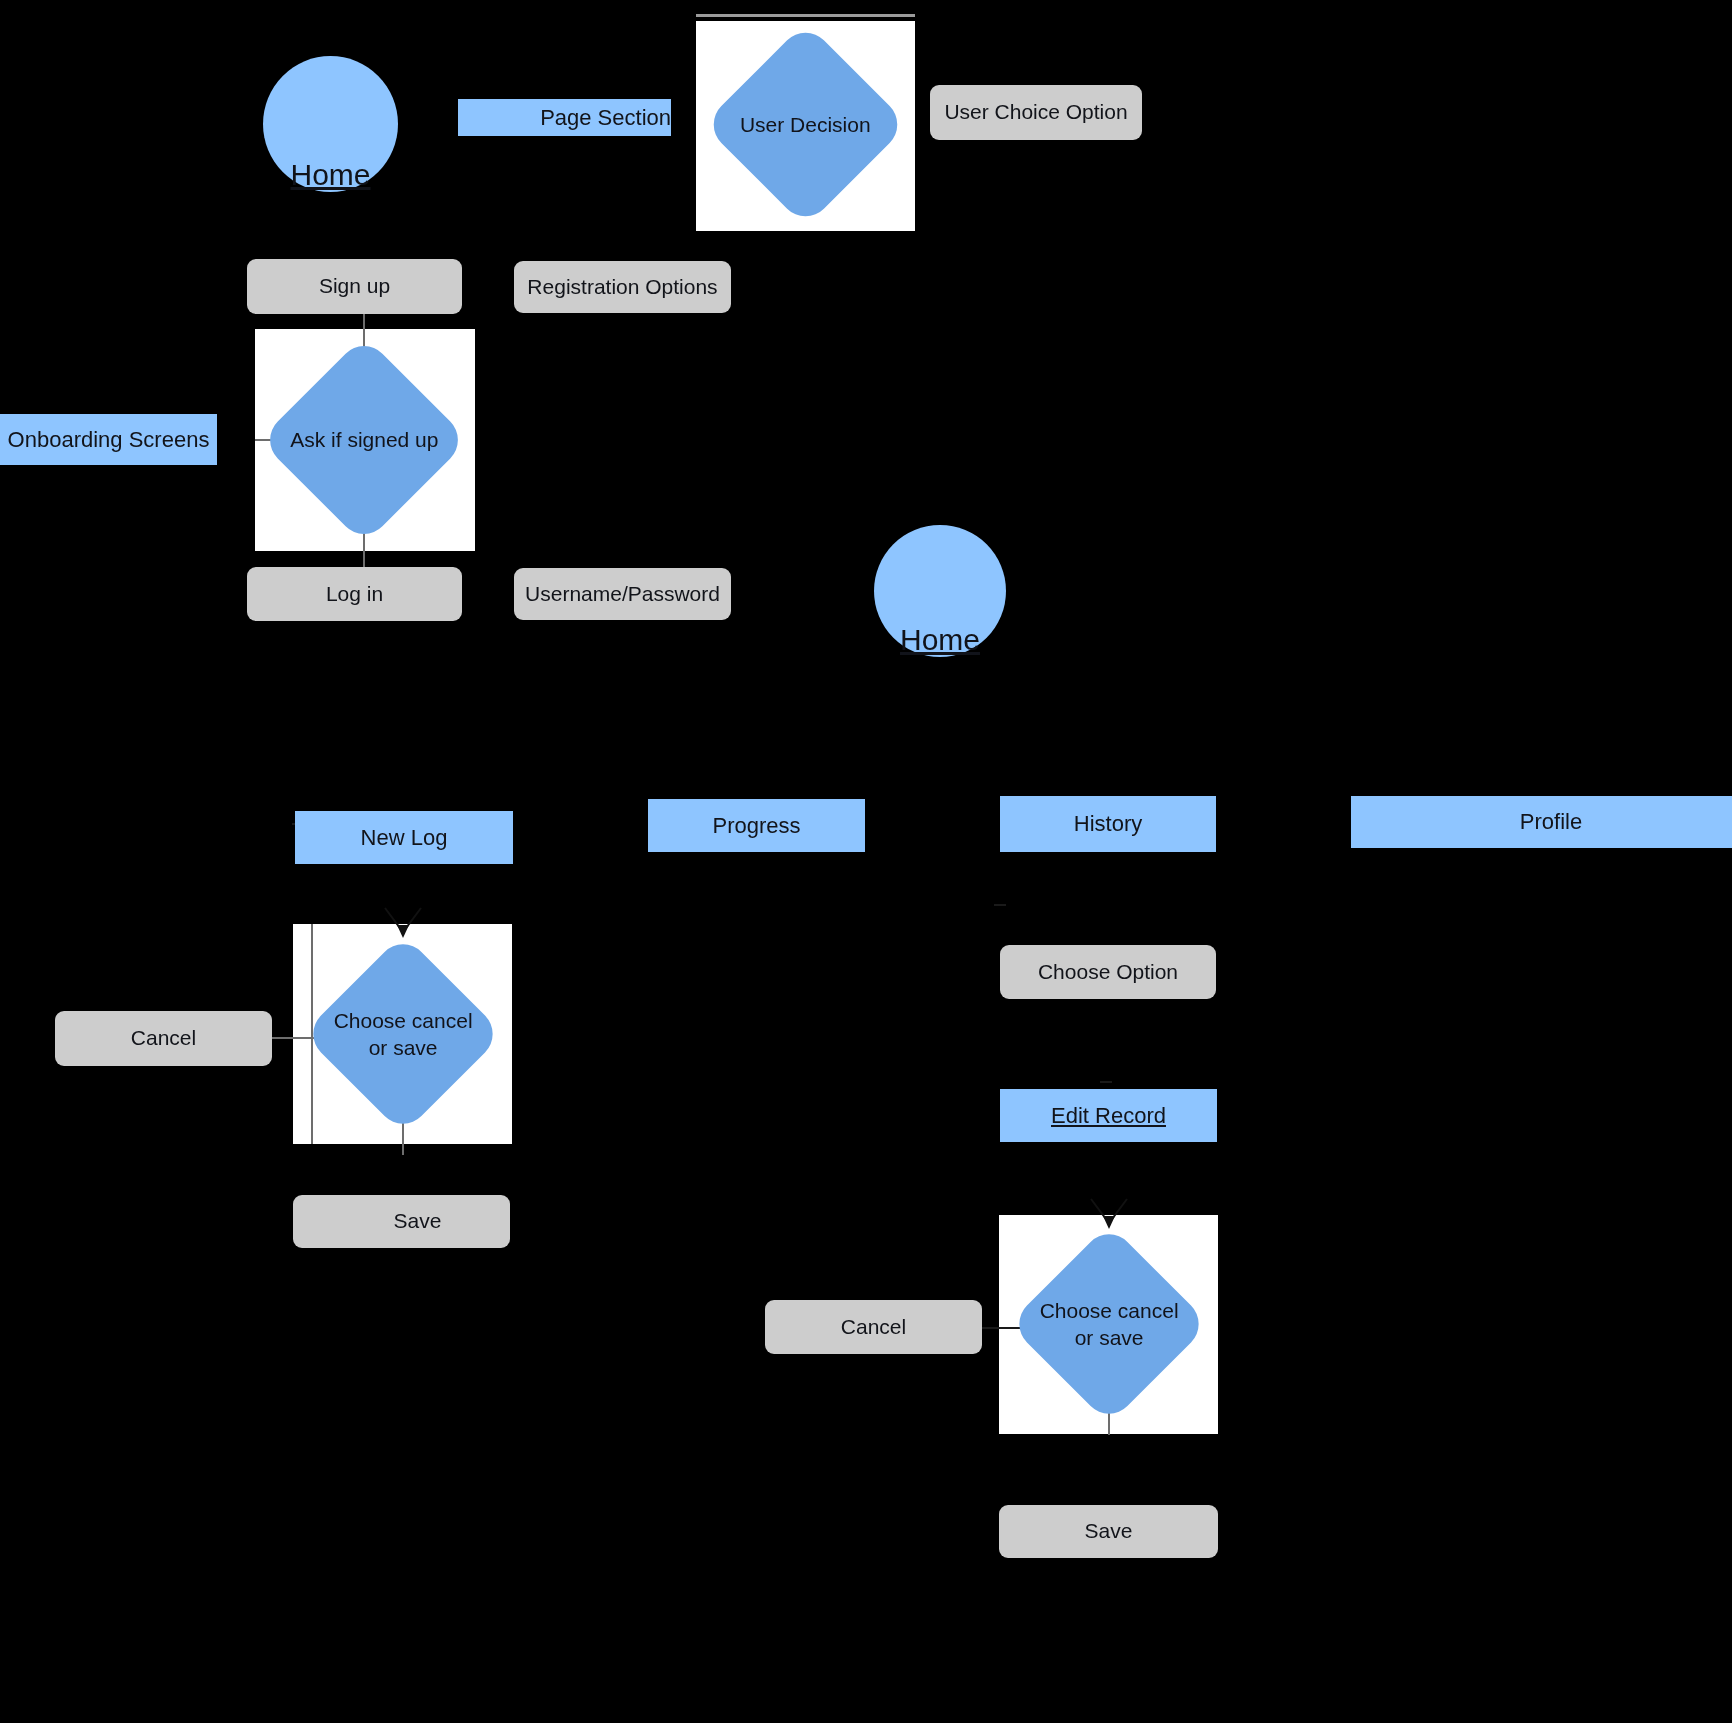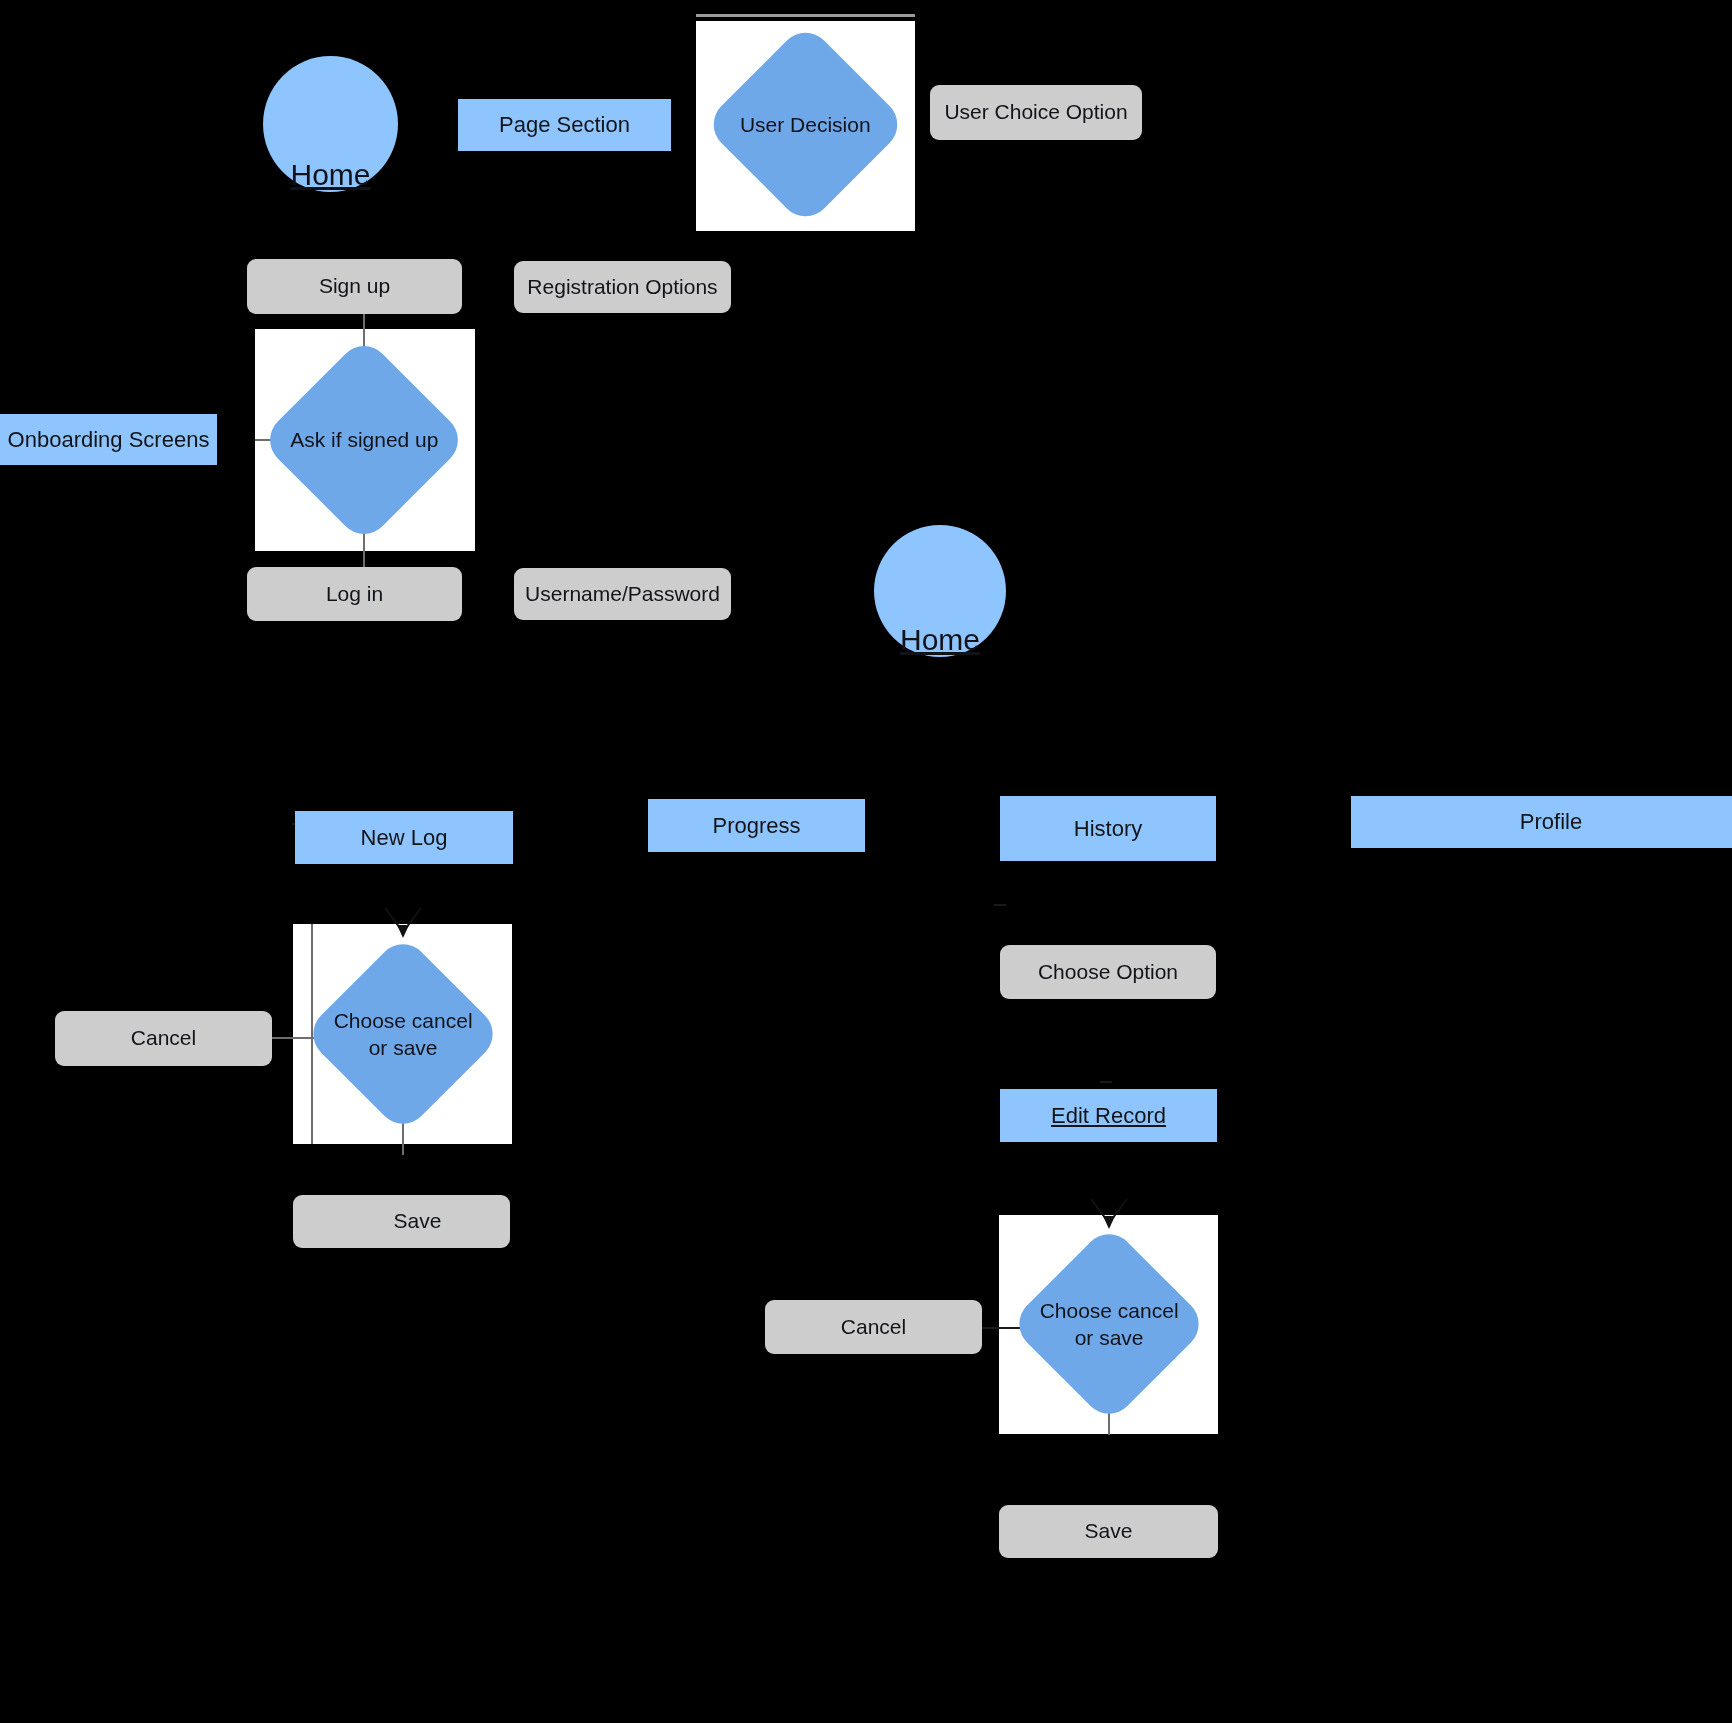--- a/index.html
+++ b/index.html
@@ -98,21 +98,21 @@
 </style>
 </head>
 <body>
 
 <div id="canvas">
 
   <div class="ellipse" style="left:263px;top:56px;width:135px;height:136px;font-size:30px;">
     <span>Home</span>
   </div>
 
-  <div class="node sect" style="left:458px;top:99px;width:213px;height:52px;">
+  <div class="node sect" style="left:458px;top:99px;width:213px;height:37px;justify-content:flex-end;">
     <span>Page Section</span>
   </div>
 
   <div class="plate-rule" style="left:696px;top:14px;width:219px;"></div>
   <div class="plate" style="left:696px;top:21px;width:219px;height:210px;"></div>
   <div class="diamond" style="left:733px;top:52px;width:145px;height:145px;">
     <span>User Decision</span>
   </div>
 
   <div class="node opt" style="left:930px;top:85px;width:212px;height:55px;">
@@ -156,21 +156,21 @@
   <div class="conn h dark" style="left:292px;top:823px;width:12px;"></div>
   <div class="node sect" style="left:295px;top:799px;width:218px;height:53px;margin-top:12px;">
     <span>New Log</span>
   </div>
 
   <div class="node sect" style="left:648px;top:799px;width:217px;height:53px;">
     <span>Progress</span>
   </div>
 
   <div class="conn h dark" style="left:994px;top:904px;width:12px;"></div>
-  <div class="node sect" style="left:1000px;top:796px;width:216px;height:65px;justify-content:center;">
+  <div class="node sect" style="left:1000px;top:796px;width:216px;height:56px;justify-content:center;">
     <span>History</span>
   </div>
 
   <div class="node sect" style="left:1351px;top:796px;width:400px;height:52px;">
     <span>Profile</span>
   </div>
 
   <div class="plate" style="left:293px;top:924px;width:219px;height:220px;"></div>
 
   <div class="conn v" style="left:311px;top:924px;height:220px;"></div>

